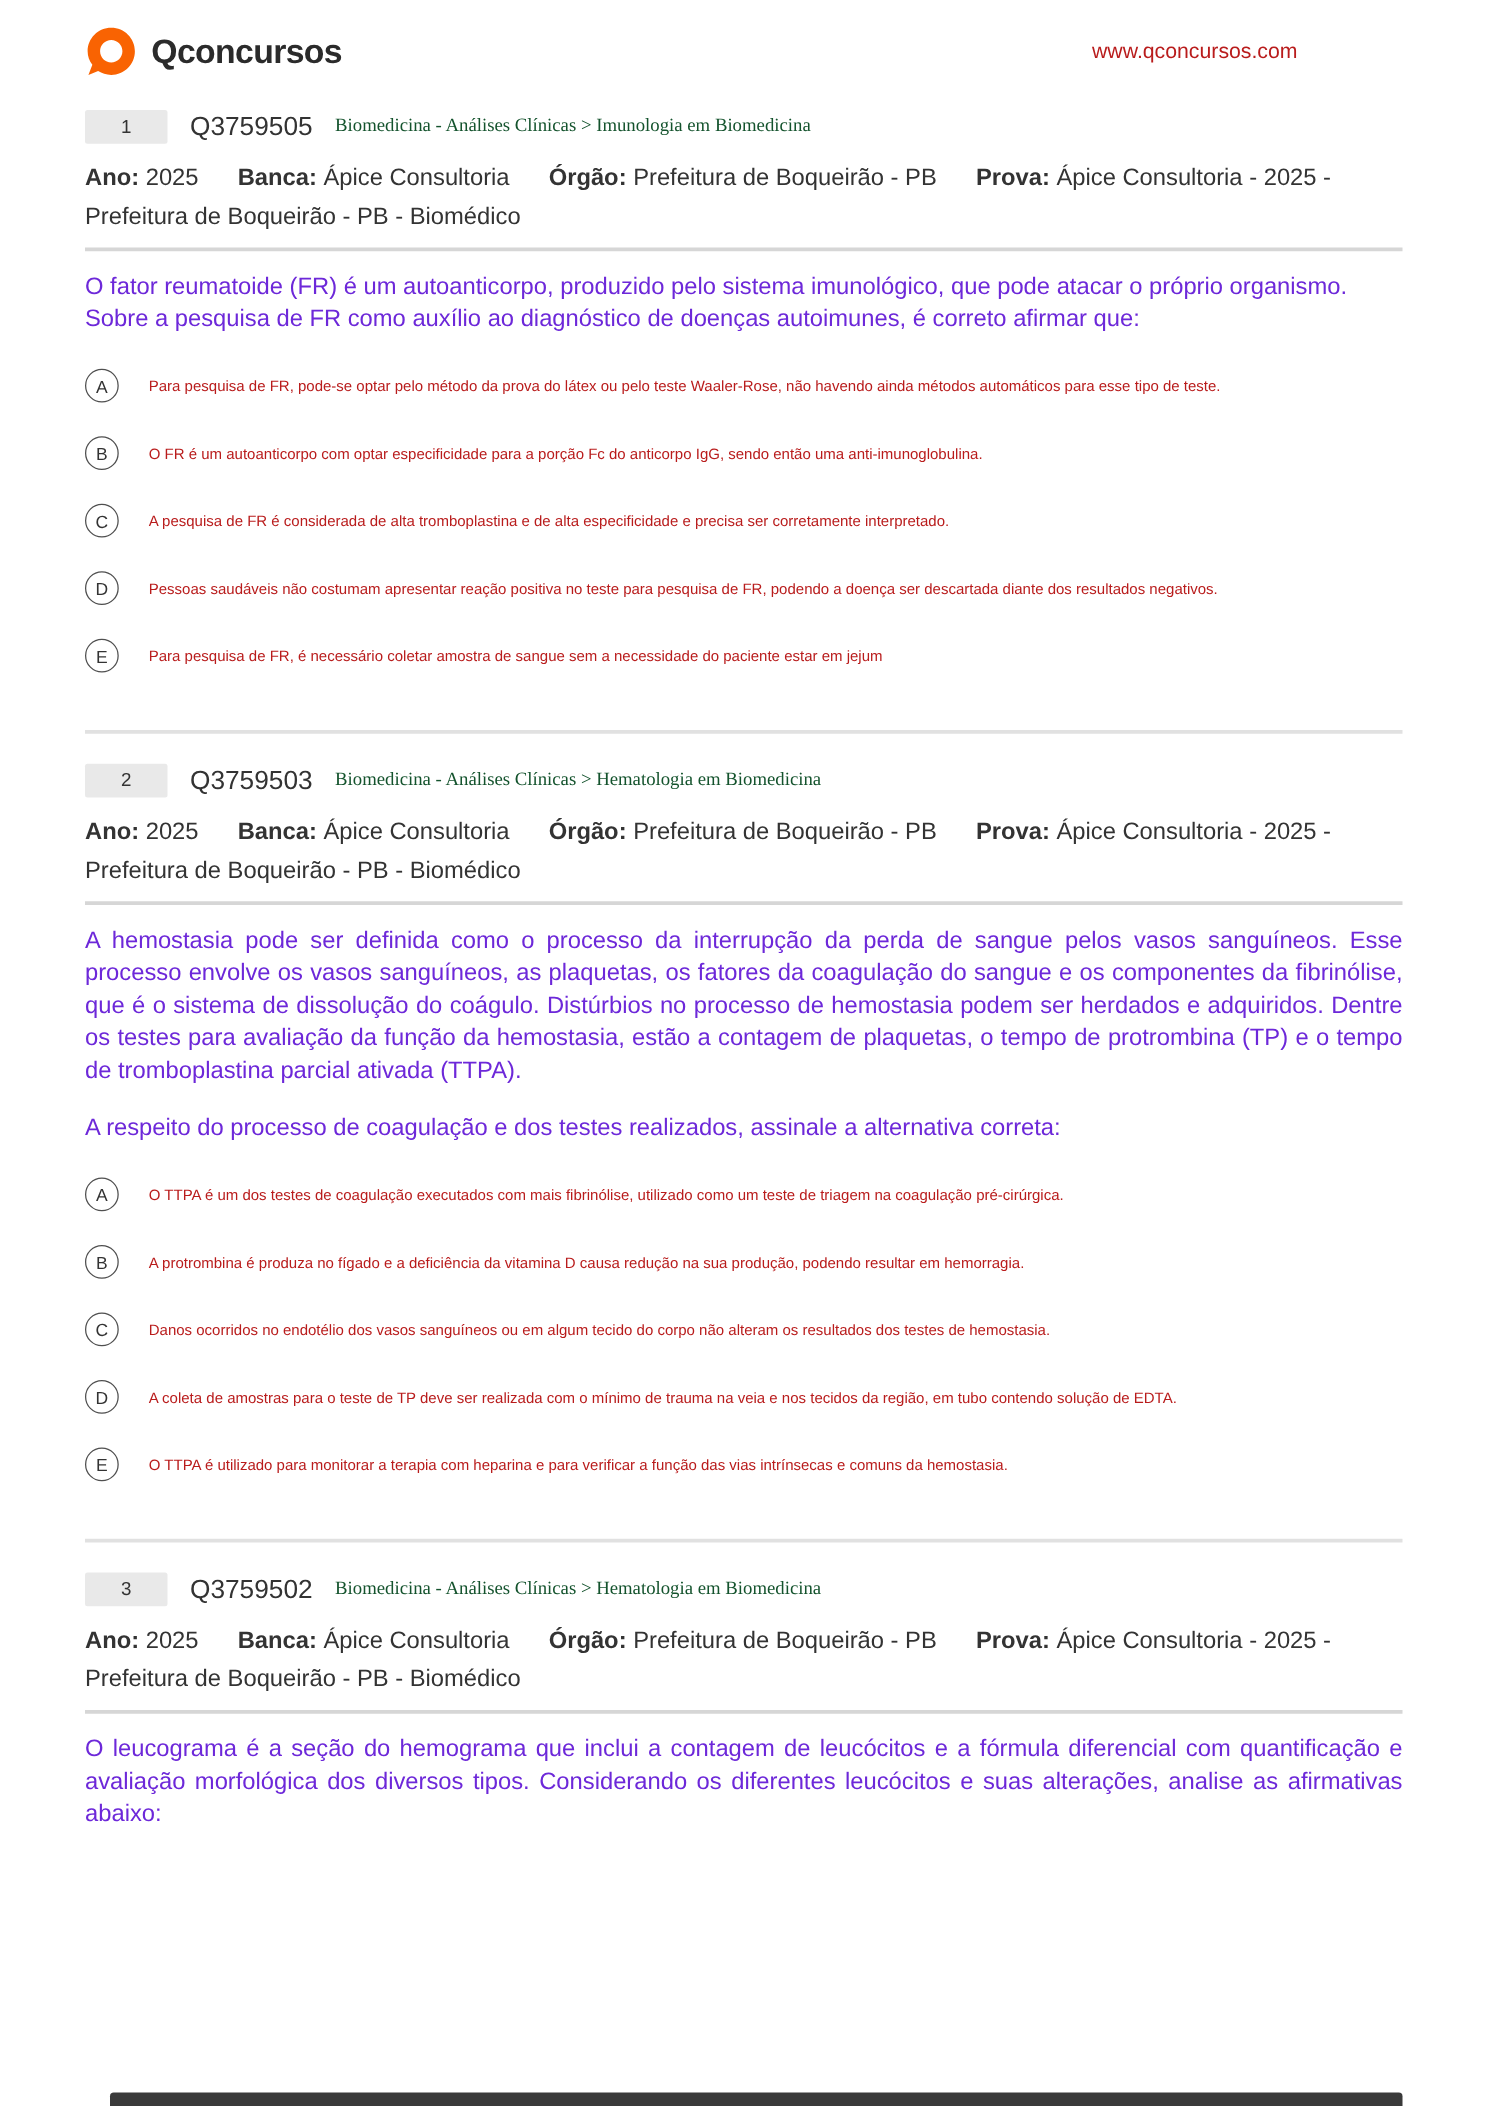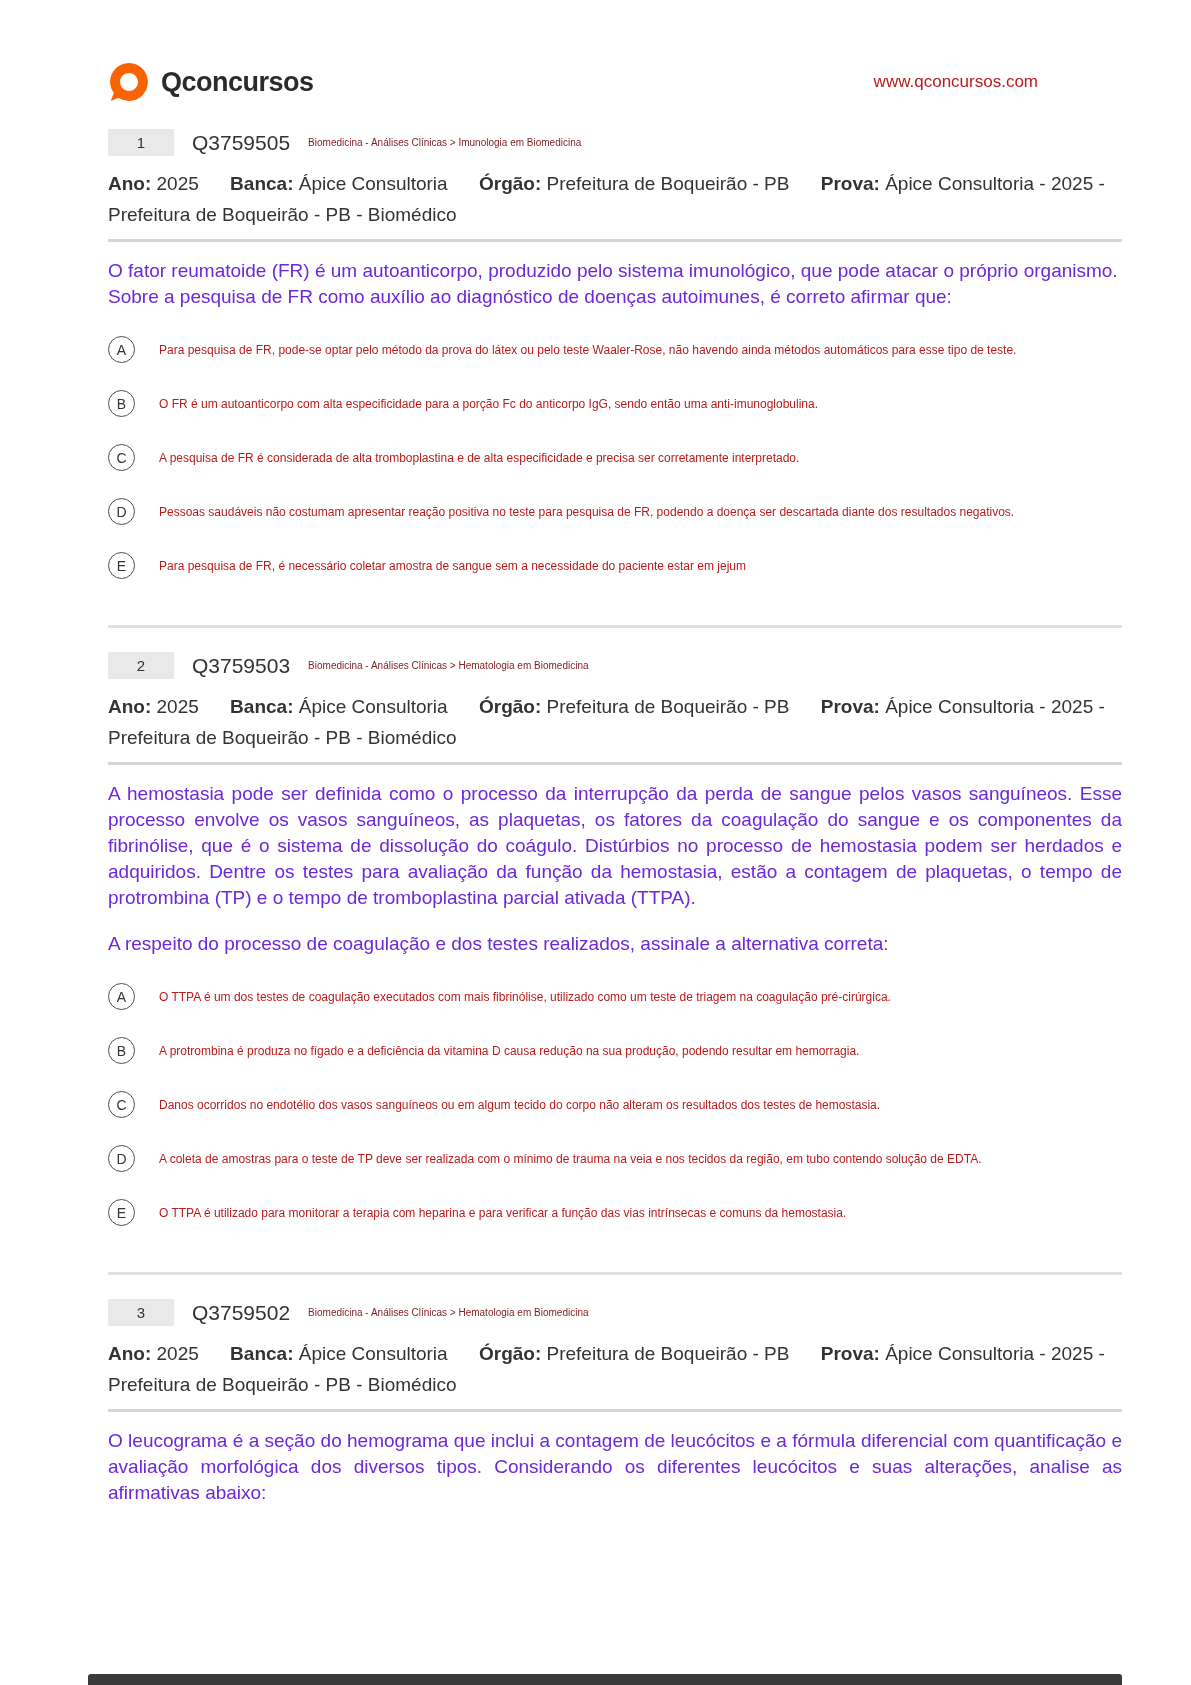--- a/index.html
+++ b/index.html
@@ -3,39 +3,39 @@
 <meta charset="utf-8">
 <style>
   * { margin: 0; padding: 0; box-sizing: border-box; }
   html, body { background: #ffffff; }
   body {
     width: 1191px; height: 1685px;
     position: relative; overflow: hidden;
     font-family: "Liberation Sans", sans-serif;
     color: #3a3a3a;
   }
-  .page { padding: 61px 69px 0 68px; margin-left: 40px; }
+  .page { padding: 20px 69px 0 68px; }
 
   
   .header { display: flex; justify-content: space-between; align-items: center; margin-bottom: 26px; }
   .logo { display: flex; align-items: center; gap: 11px; }
   .logo-icon { width: 42px; height: 42px; display: block; }
   .logo-text { font-size: 27px; font-weight: bold; color: #2b2b2b; letter-spacing: -0.5px; }
   .site-url { font-size: 17px; color: #b91c1c; margin-right: 84px; }
 
   
   .question { margin-top: 8px; }
   .q-header { display: flex; align-items: center; gap: 18px; }
   .q-badge {
     width: 66px; height: 27px; background: #e9e9e9; border-radius: 2px;
     display: flex; align-items: center; justify-content: center;
     font-size: 15px; color: #333;
   }
   .q-code { font-size: 21px; color: #333; }
-  .q-subject { font-size: 10px; color: #7f1d1d; }
+  .q-subject { font-size: 15px; color: #14532d; font-family: Liberation Serif, serif; }
 
   .q-meta { margin-top: 12px; font-size: 19px; line-height: 31px; color: #333; }
   .meta-item { margin-right: 26px; display: inline; }
   .meta-label { font-weight: bold; }
 
   hr.divider { border: none; border-top: 3px solid #d6d6d6; margin: 9px 0 16px 0; }
   hr.q-separator { border: none; border-top: 3px solid #e1e1e1; margin: 46px 0 24px 0; }
 
   .statement { font-size: 19px; line-height: 26px; color: #6d28d9; margin-bottom: 14px; }
   .statement.justify { text-align: justify; }
@@ -89,21 +89,21 @@
     <div class="statements">
       <p class="statement">O fator reumatoide (FR) é um autoanticorpo, produzido pelo sistema imunológico, que pode atacar o próprio organismo. Sobre a pesquisa de FR como auxílio ao diagnóstico de doenças autoimunes, é correto afirmar que:</p>
     </div>
     <div class="options">
       <div class="option">
         <div class="option-letter">A</div>
         <div class="option-text">Para pesquisa de FR, pode-se optar pelo método da prova do látex ou pelo teste Waaler-Rose, não havendo ainda métodos automáticos para esse tipo de teste.</div>
       </div>
       <div class="option">
         <div class="option-letter">B</div>
-        <div class="option-text">O FR é um autoanticorpo com alta especificidade para a porção Fc do anticorpo IgG, sendo então uma anti-imunoglobulina.</div>
+        <div class="option-text">O FR é um autoanticorpo com optar especificidade para a porção Fc do anticorpo IgG, sendo então uma anti-imunoglobulina.</div>
       </div>
       <div class="option">
         <div class="option-letter">C</div>
         <div class="option-text">A pesquisa de FR é considerada de alta tromboplastina e de alta especificidade e precisa ser corretamente interpretado.</div>
       </div>
       <div class="option">
         <div class="option-letter">D</div>
         <div class="option-text">Pessoas saudáveis não costumam apresentar reação positiva no teste para pesquisa de FR, podendo a doença ser descartada diante dos resultados negativos.</div>
       </div>
       <div class="option">

